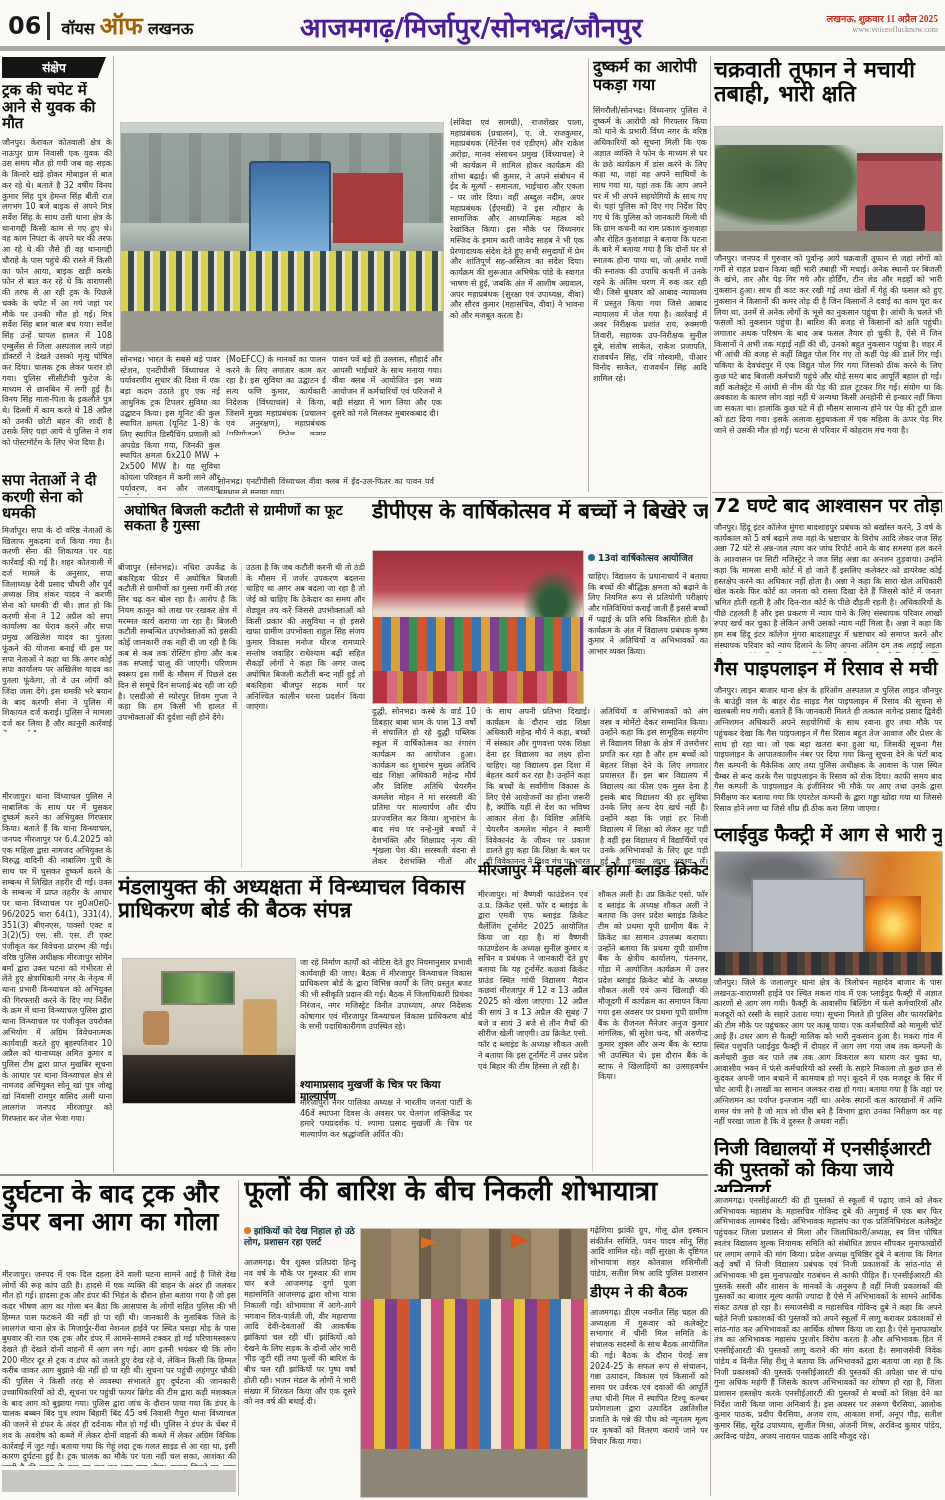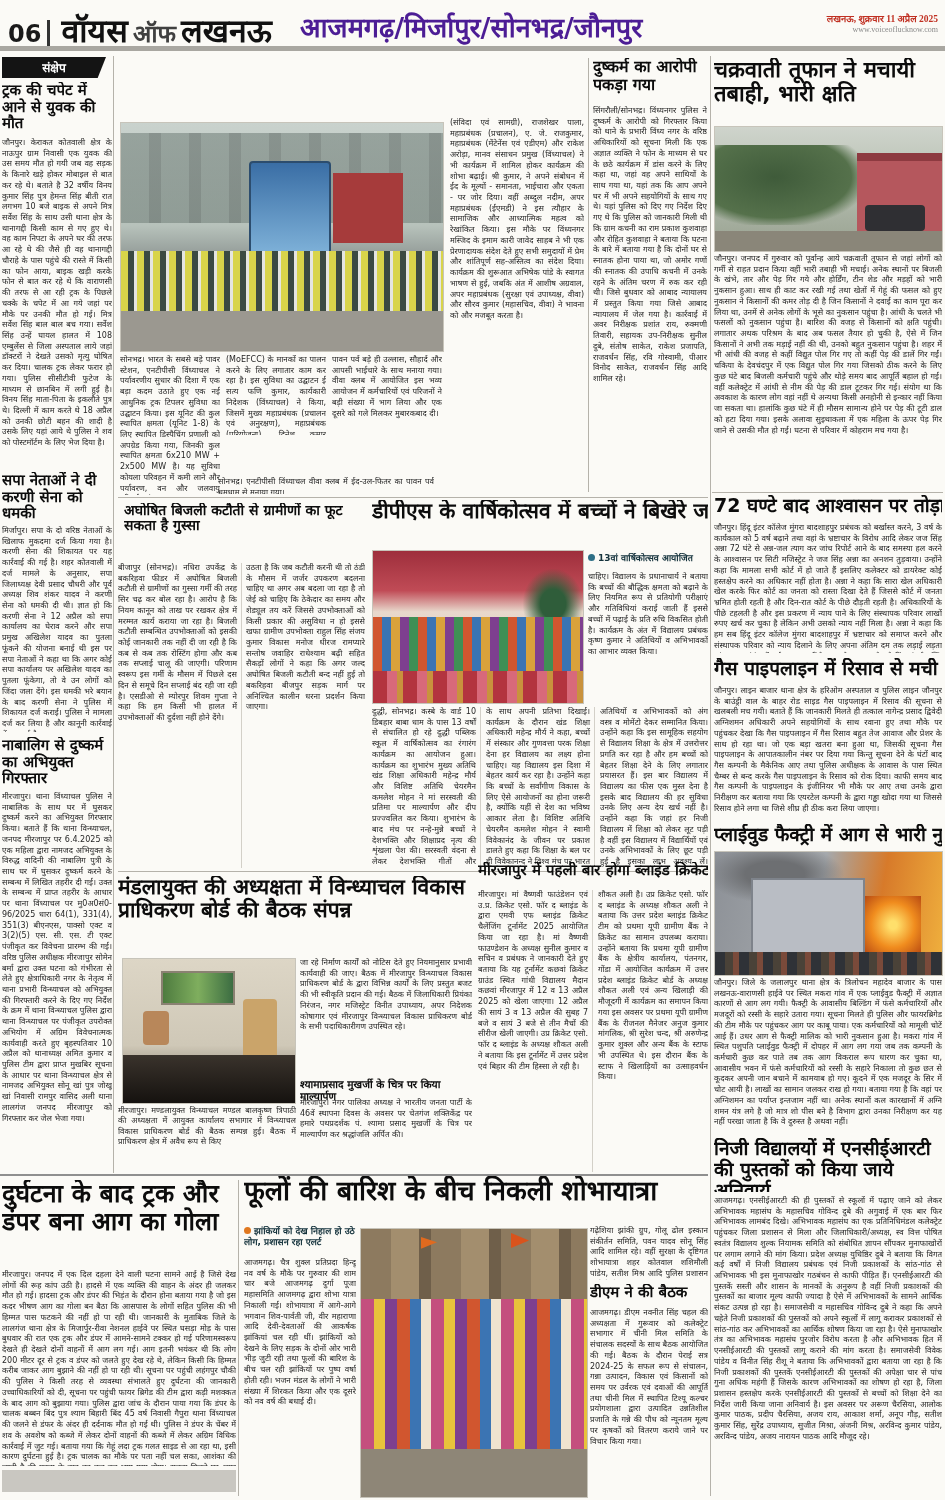--- a/index.html
+++ b/index.html
@@ -6,22 +6,22 @@
   #page{position:relative;width:945px;height:1500px;background:#fbfaf6;overflow:hidden;
         font-family:"DejaVu Sans","Liberation Sans",sans-serif;color:#1c1c1c;}
   .abs{position:absolute;}
   .hl{font-weight:bold;color:#0c0c0c;line-height:1.1;overflow:hidden;}
   .body-txt{font-size:8px;line-height:1.34;text-align:justify;color:#262626;overflow:hidden;
             word-break:break-word;}
   .rule-h{background:#8f8f8f;height:2px;}
   .rule-v{background:#b5b2aa;width:1px;}
   .photo{overflow:hidden;border:1px solid #c7c4ba;}
   .pg-no{font-size:24px;font-weight:bold;color:#1a1a1a;border-right:3px solid #333;padding-right:6px;}
-  .paper-w1,.paper-w3{font-size:32px;font-weight:bold;color:#111;}
-  .paper-w2{font-size:24px;font-weight:bold;color:#404040;}
+  .paper-w1,.paper-w3{font-size:16px;font-weight:bold;color:#111;}
+  .paper-w2{font-size:24px;font-weight:bold;color:#a16207;}
   .region{font-size:27px;font-weight:bold;color:#4c1d95;text-align:left;white-space:nowrap;overflow:hidden;}
   .dateline{font-size:9.5px;font-weight:bold;color:#c03022;text-align:right;}
   .website{font-size:8px;color:#8a8a8a;text-align:right;text-decoration:none;display:block;}
   .sankshep{background:#141414;color:#fff;font-weight:bold;font-size:12px;text-align:center;
             padding:2px 0;clip-path:polygon(0 0,100% 0,92% 100%,0 100%);}
   .bullet{font-size:9px;font-weight:bold;color:#14323c;line-height:1.25;overflow:hidden;}
   .dot-o{display:inline-block;width:7px;height:7px;border-radius:50%;background:#e07820;margin-right:3px;}
   .dot-b{display:inline-block;width:7px;height:7px;border-radius:50%;background:#2e6f86;margin-right:3px;}
   .cap{font-size:8px;line-height:1.3;text-align:justify;color:#262626;overflow:hidden;}
   .subhead{font-weight:bold;font-size:11px;color:#0c0c0c;text-align:center;line-height:1.15;overflow:hidden;}
@@ -47,21 +47,20 @@
 
   <div class="abs rule-v" style="left:113px;top:56px;height:1117px;"></div>
   <div class="abs sankshep" style="left:2px;top:57px;width:104px;">संक्षेप</div>
 
   <div class="abs hl" style="left:2px;top:82px;width:110px;height:52px;font-size:15px;">ट्रक की चपेट में आने से युवक की मौत</div>
   <div class="abs body-txt" style="left:2px;top:138px;width:110px;height:330px;">जौनपुर। केराकत कोतवाली क्षेत्र के नाऊपुर ग्राम निवासी एक युवक की उस समय मौत हो गयी जब वह सड़क के किनारे खड़े होकर मोबाइल से बात कर रहे थे। बताते है 32 वर्षीय विनय कुमार सिंह पुत्र हेमन्त सिंह बीती रात लगभग 10 बजे बाइक से अपने मित्र सर्वेश सिंह के साथ उसी थाना क्षेत्र के थानागद्दी किसी काम से गए हुए थे। वह काम निपटा के अपने घर की तरफ आ रहे थे की जैसे ही वह थानागद्दी चौराहे के पास पहुंचे की रास्ते में किसी का फोन आया, बाइक खड़ी करके फोन से बात कर रहे थे कि वाराणसी की तरफ से आ रही ट्रक के पिछले चक्के के चपेट में आ गये जहां पर मौके पर उनकी मौत हो गई। मित्र सर्वेश सिंह बाल बाल बच गया। सर्वेश सिंह उन्हें घायल हालत में 108 एम्बुलेंस से जिला अस्पताल लाये जहां डॉक्टरों ने देखते उसको मृत्यु घोषित कर दिया। चालक ट्रक लेकर फरार हो गया। पुलिस सीसीटीवी फुटेज के माध्यम से छानबिन में लगी हुई है। विनय सिंह माता-पिता के इकलौते पुत्र थे। दिल्ली में काम करते थे 18 अप्रैल को उनकी छोटी बहन की शादी है उसके लिए यहां आये थे पुलिस ने शव को पोस्टमॉर्टम के लिए भेज दिया है।</div>
 
   <div class="abs hl" style="left:2px;top:472px;width:110px;height:50px;font-size:15px;">सपा नेताओं ने दी करणी सेना को धमकी</div>
   <div class="abs body-txt" style="left:2px;top:526px;width:110px;height:206px;">मिर्जापुर। सपा के दो वरिष्ठ नेताओं के खिलाफ मुकदमा दर्ज किया गया है। करणी सेना की शिकायत पर यह कार्रवाई की गई है। शहर कोतवाली में दर्ज मामले के अनुसार, सपा जिलाध्यक्ष देवी प्रसाद चौधरी और पूर्व अध्यक्ष शिव शंकर यादव ने करणी सेना को धमकी दी थी। ज्ञात हो कि करणी सेना ने 12 अप्रैल को सपा कार्यालय का घेराव करने और सपा प्रमुख अखिलेश यादव का पुतला फूंकने की योजना बनाई थी इस पर सपा नेताओं ने कहा था कि अगर कोई सपा कार्यालय पर अखिलेश यादव का पुतला फूंकेगा, तो वे उन लोगों को जिंदा जला देंगे। इस धमकी भरे बयान के बाद करणी सेना ने पुलिस में शिकायत दर्ज कराई। पुलिस ने मामला दर्ज कर लिया है और कानूनी कार्रवाई में जुट गई है।</div>
 
-  <div class="abs hl" style="left:2px;top:737px;width:110px;height:52px;font-size:15px;">नाबालिग से दुष्कर्म का अभियुक्त गिरफ्तार</div>
   <div class="abs body-txt" style="left:2px;top:792px;width:110px;height:378px;">मीरजापुर। थाना विंध्याचल पुलिस ने नाबालिक के साथ घर में घुसकर दुष्कर्म करने का अभियुक्त गिरफ्तार किया। बताते हैं कि थाना विन्ध्याचल, जनपद मीरजापुर पर 6.4.2025 को एक महिला द्वारा नामजद अभियुक्त के विरुद्ध वादिनी की नाबालिग पुत्री के साथ घर में घुसकर दुष्कर्म करने के सम्बन्ध में लिखित तहरीर दी गई। उक्त के सम्बन्ध में प्राप्त तहरीर के आधार पर थाना विंध्याचल पर मु0अ0सं0-96/2025 धारा 64(1), 331(4), 351(3) बीएनएस, पाक्सो एक्ट व 3(2)(5) एस. सी. एस. टी एक्ट पंजीकृत कर विवेचना प्रारम्भ की गई। वरिष्ठ पुलिस अधीक्षक मीरजापुर सोमेन बर्मा द्वारा उक्त घटना को गंभीरता से लेते हुए क्षेत्राधिकारी नगर के नेतृत्व में थाना प्रभारी विन्ध्याचल को अभियुक्त की गिरफ्तारी करने के दिए गए निर्देश के क्रम में थाना विन्ध्याचल पुलिस द्वारा थाना विन्ध्याचल पर पंजीकृत उपरोक्त अभियोग में अग्रिम विवेचनात्मक कार्यवाही करते हुए बृहस्पतिवार 10 अप्रैल को थानाध्यक्ष अमित कुमार व पुलिस टीम द्वारा प्राप्त मुखबिर सूचना के आधार पर थाना विन्ध्याचल क्षेत्र से नामजद अभियुक्त सोनू खां पुत्र जोखू खां निवासी रामपुर वासिद अली थाना लालगंज जनपद मीरजापुर को गिरफ्तार कर जेल भेजा गया।</div>
 
 
   <div class="abs photo" style="left:120px;top:122px;width:322px;height:228px;background:linear-gradient(#c9d2cd 0%,#b7c2bb 45%,#8e9693 60%,#a7a8a2 100%);">
     <div class="abs" style="left:0;top:10px;width:100%;height:90px;background:repeating-linear-gradient(90deg,#6f7d77 0 28px,#55605c 28px 40px);opacity:.55;"></div>
     <div class="abs" style="left:128px;top:38px;width:78px;height:92px;background:linear-gradient(#3a6ea5,#7fb2d9);border:2px solid #2c4d6e;border-radius:4px;"></div>
     <div class="abs" style="left:212px;top:50px;width:70px;height:70px;background:#a63b3b;"></div>
     <div class="abs" style="left:0;top:128px;width:100%;height:62px;background:repeating-linear-gradient(90deg,#d8d44a 0 7px,#3b4a42 7px 13px,#e5e5e0 13px 16px);"></div>
     <div class="abs" style="left:0;top:188px;width:100%;height:40px;background:#9b9890;"></div>
   </div>
@@ -111,34 +110,33 @@
   <div class="abs body-txt" style="left:118px;top:563px;width:119px;height:305px;border-right:1px solid #d3d0c8;padding-right:4px;">बीजापुर (सोनभद्र)। नधिरा उपकेंद्र के बकरिहवा फीडर में अघोषित बिजली कटौती से ग्रामीणों का गुस्सा गर्मी की तरह सिर चढ़ कर बोल रहा है। आरोप है कि नियम कानून को ताख पर रखकर क्षेत्र में मरम्मत कार्य कराया जा रहा है। बिजली कटौती सम्बन्धित उपभोक्ताओं को इसकी कोई जानकारी तक नहीं दी जा रही है कि कब से कब तक रोस्टिंग होगा और कब तक सप्लाई चालू की जाएगी। परिणाम स्वरूप इस गर्मी के मौसम में पिछले दस दिन से समूचे दिन सप्लाई बंद रही जा रही है। एसडीओ से म्योरपुर शिवम गुप्ता ने कहा कि हम किसी भी हालत में उपभोक्ताओं की दुर्दशा नहीं होने देंगे।</div>
   <div class="abs body-txt" style="left:246px;top:563px;width:119px;height:305px;">उठता है कि जब कटौती करनी थी तो ठंडी के मौसम में जर्जर उपकरण बदलना चाहिए था अगर अब बदला जा रहा है तो जेई को चाहिए कि ठेकेदार का समय और शेड्यूल तय करें जिससे उपभोक्ताओं को किसी प्रकार की असुविधा न हो इससे खफा ग्रामीण उपभोक्ता राहुल सिंह संजय कुमार विकास मनोज धीरज रामप्यारे सन्तोष जवाहिर राधेश्याम बढ़ी सहित सैकड़ों लोगों ने कहा कि अगर जल्द अघोषित बिजली कटौती बन्द नहीं हुई तो बकरिहवा बीजपुर सड़क मार्ग पर अनिश्चित कालीन धरना प्रदर्शन किया जाएगा।</div>
 
   <div class="abs hl" style="left:372px;top:500px;width:336px;height:30px;font-size:21px;white-space:nowrap;">डीपीएस के वार्षिकोत्सव में बच्चों ने बिखेरे जलवे</div>
   <div class="abs photo" style="left:372px;top:550px;width:210px;height:152px;background:linear-gradient(#9e2f3c 0%,#c04b56 26%,#e8d8cc 40%,#d9cabc 100%);">
     <div class="abs" style="left:150px;top:18px;width:60px;height:70px;background:radial-gradient(#2f5d3a 30%,transparent 72%);"></div>
     <div class="abs" style="left:0;top:66px;width:100%;height:56px;background:repeating-linear-gradient(90deg,#d1562f 0 9px,#3b74b3 9px 18px,#d9a23b 18px 27px,#7e3f8f 27px 36px,#3f8f55 36px 45px);"></div>
     <div class="abs" style="left:0;top:120px;width:100%;height:32px;background:repeating-linear-gradient(90deg,#b3343f 0 14px,#d8697a 14px 24px,#c9923d 24px 30px);"></div>
   </div>
   <div class="abs bullet" style="left:588px;top:553px;width:120px;height:14px;"><span class="dot-b"></span><span>13वां वार्षिकोत्सव आयोजित</span></div>
-  <div class="abs body-txt" style="left:588px;top:572px;width:120px;height:130px;">चाहिए। विद्यालय के प्रधानाचार्य ने बताया कि बच्चों की बौद्धिक क्षमता को बढ़ाने के लिए नियमित रूप से प्रतियोगी परीक्षाएं और गतिविधियां कराई जाती हैं इससे बच्चों में पढ़ाई के प्रति रुचि विकसित होती है। कार्यक्रम के अंत में विद्यालय प्रबंधक कृष्ण कुमार ने अतिथियों व अभिभावकों का आभार व्यक्त किया।</div>
+  <div class="abs body-txt" style="left:588px;top:572px;width:120px;height:130px;font-family:Liberation Serif, serif;">चाहिए। विद्यालय के प्रधानाचार्य ने बताया कि बच्चों की बौद्धिक क्षमता को बढ़ाने के लिए नियमित रूप से प्रतियोगी परीक्षाएं और गतिविधियां कराई जाती हैं इससे बच्चों में पढ़ाई के प्रति रुचि विकसित होती है। कार्यक्रम के अंत में विद्यालय प्रबंधक कृष्ण कुमार ने अतिथियों व अभिभावकों का आभार व्यक्त किया।</div>
   <div class="abs body-txt" style="left:372px;top:707px;width:104px;height:160px;border-right:1px solid #d3d0c8;padding-right:4px;">दुद्धी, सोनभद्र। कस्बे के वार्ड 10 डिबहार बाबा धाम के पास 13 वर्षों से संचालित हो रहे दुद्धी पब्लिक स्कूल में वार्षिकोत्सव का रंगारंग कार्यक्रम का आयोजन हुआ। कार्यक्रम का शुभारंभ मुख्य अतिथि खंड शिक्षा अधिकारी महेन्द्र मौर्य और विशिष्ट अतिथि चेयरमैन कमलेश मोहन ने मां सरस्वती की प्रतिमा पर माल्यार्पण और दीप प्रज्ज्वलित कर किया। शुभारंभ के बाद मंच पर नन्हे-मुन्ने बच्चों ने देशभक्ति और शिक्षाप्रद नृत्य की शृंखला पेश की। सरस्वती वंदना से लेकर देशभक्ति गीतों और सांस्कृतिक प्रस्तुतियों ने दर्शकों का मन मोह लिया। तालियों की गड़गड़ाहट के बीच बच्चों ने मंच पर आत्मविश्वास</div>
   <div class="abs body-txt" style="left:486px;top:707px;width:104px;height:160px;border-right:1px solid #d3d0c8;padding-right:4px;">के साथ अपनी प्रतिभा दिखाई। कार्यक्रम के दौरान खंड शिक्षा अधिकारी महेन्द्र मौर्य ने कहा, बच्चों में संस्कार और गुणवत्ता परक शिक्षा देना हर विद्यालय का लक्ष्य होना चाहिए। यह विद्यालय इस दिशा में बेहतर कार्य कर रहा है। उन्होंने कहा कि बच्चों के सर्वांगीण विकास के लिए ऐसे आयोजनों का होना जरूरी है, क्योंकि यहीं से देश का भविष्य आकार लेता है। विशिष्ट अतिथि चेयरमैन कमलेश मोहन ने स्वामी विवेकानंद के जीवन पर प्रकाश डालते हुए कहा कि शिक्षा के बल पर ही विवेकानन्द ने विश्व मंच पर भारत का गौरव बढ़ाया। आज के छात्रों को भी लक्ष्य तय कर उसी निष्ठा से आगे बढ़ना</div>
   <div class="abs body-txt" style="left:600px;top:707px;width:108px;height:160px;">अतिथियों व अभिभावकों को अंग वस्त्र व मोमेंटो देकर सम्मानित किया। उन्होंने कहा कि इस सामूहिक सहयोग से विद्यालय शिक्षा के क्षेत्र में उत्तरोत्तर प्रगति कर रहा है और हम बच्चों को बेहतर शिक्षा देने के लिए लगातार प्रयासरत हैं। इस बार विद्यालय में विद्यालय का फीस एक मुस्त देना है इसके बाद विद्यालय की हर सुविधा उनके लिए अन्य देय खर्च नहीं है। उन्होंने कहा कि जहां हर निजी विद्यालय में शिक्षा को लेकर लूट पड़ी है वहीं इस विद्यालय में विद्यार्थियों एवं उनके अभिभावकों के लिए छूट पड़ी हुई है इसका लाभ अवश्य लें। कार्यक्रम का संचालन राजेश श्रीवास्तव ने किया।</div>
 
   <div class="abs rule-h" style="left:118px;top:871px;width:590px;height:1px;background:#b5b2aa;"></div>
   <div class="abs hl" style="left:118px;top:876px;width:354px;height:74px;font-size:21px;">मंडलायुक्त की अध्यक्षता में विन्ध्याचल विकास प्राधिकरण बोर्ड की बैठक संपन्न</div>
   <div class="abs photo" style="left:122px;top:958px;width:172px;height:144px;background:linear-gradient(#ddd6c6 0%,#cfc8b7 60%,#6b5f52 100%);">
     <div class="abs" style="left:38px;top:12px;width:70px;height:30px;background:linear-gradient(90deg,#4e7b3f,#7fae5e,#3c6d42);border:2px solid #8a8172;"></div>
     <div class="abs" style="left:120px;top:40px;width:34px;height:60px;background:#caa46a;border-radius:4px 4px 0 0;"></div>
     <div class="abs" style="left:20px;top:52px;width:26px;height:34px;background:#b8875a;border-radius:4px;"></div>
     <div class="abs" style="left:0;top:96px;width:100%;height:48px;background:linear-gradient(#3a332c,#15120f);"></div>
   </div>
-  <div class="abs cap" style="left:118px;top:1106px;width:178px;height:66px;">मीरजापुर। मण्डलायुक्त विन्ध्याचल मण्डल बालकृष्ण त्रिपाठी की अध्यक्षता में आयुक्त कार्यालय सभागार में विन्ध्याचल विकास प्राधिकरण बोर्ड की बैठक सम्पन्न हुई। बैठक में प्राधिकरण क्षेत्र में अवैध रूप से किए</div>
   <div class="abs body-txt" style="left:300px;top:958px;width:172px;height:108px;">जा रहे निर्माण कार्यों को नोटिस देते हुए नियमानुसार प्रभावी कार्यवाही की जाए। बैठक में मीरजापुर विन्ध्याचल विकास प्राधिकरण बोर्ड के द्वारा विभिन्न कार्यों के लिए प्रस्तुत बजट की भी स्वीकृति प्रदान की गई। बैठक में जिलाधिकारी प्रियंका निरंजन, नगर मजिस्ट्रेट विनीत उपाध्याय, अपर निदेशक कोषागार एवं मीरजापुर विन्ध्याचल विकास प्राधिकरण बोर्ड के सभी पदाधिकारीगण उपस्थित रहे।</div>
   <div class="abs subhead" style="left:300px;top:1068px;width:172px;height:28px;text-align:left;font-size:10.5px;margin-top:10px;">श्यामाप्रसाद मुखर्जी के चित्र पर किया माल्यार्पण</div>
   <div class="abs body-txt" style="left:300px;top:1098px;width:172px;height:74px;">मीरजापुर। नगर पालिका अध्यक्ष ने भारतीय जनता पार्टी के 46वें स्थापना दिवस के अवसर पर चेतगंज शक्तिकेंद्र पर हमारे पथप्रदर्शक पं. श्यामा प्रसाद मुखर्जी के चित्र पर माल्यार्पण कर श्रद्धांजलि अर्पित की।</div>
 
   <div class="abs hl" style="left:478px;top:862px;width:230px;height:22px;font-size:15px;white-space:nowrap;">मीरजापुर में पहली बार होगा ब्लाइंड क्रिकेट टूर्नामेंट</div>
   <div class="abs body-txt" style="left:478px;top:890px;width:110px;height:282px;border-right:1px solid #d3d0c8;padding-right:4px;">मीरजापुर। मां वैष्णवी फाउंडेशन एवं उ.प्र. क्रिकेट एसो. फॉर द ब्लाइंड के द्वारा एमवी एफ ब्लाइंड क्रिकेट चैलेंजिंग टूर्नामेंट 2025 आयोजित किया जा रहा है। मां वैष्णवी फाउण्डेशन के अध्यक्ष सुनील कुमार व सचिन व प्रबंधक ने जानकारी देते हुए बताया कि यह टूर्नामेंट कछवां क्रिकेट ग्राउंड स्थित गांधी विद्यालय मैदान कछवां मीरजापुर में 12 व 13 अप्रैल 2025 को खेला जाएगा। 12 अप्रैल की सायं 3 व 13 अप्रैल की सुबह 7 बजे व सायं 3 बजे से तीन मैचों की सीरीज खेली जाएगी। उप्र क्रिकेट एसो. फॉर द ब्लाइंड के अध्यक्ष शौकत अली ने बताया कि इस टूर्नामेंट में उत्तर प्रदेश एवं बिहार की टीम हिस्सा ले रही है।</div>
   <div class="abs body-txt" style="left:598px;top:890px;width:110px;height:282px;">शौकत अली है। उप्र क्रिकेट एसो. फॉर द ब्लाइंड के अध्यक्ष शौकत अली ने बताया कि उत्तर प्रदेश ब्लाइंड क्रिकेट टीम को प्रथमा यूपी ग्रामीण बैंक ने क्रिकेट का सामान उपलब्ध कराया। उन्होंने बताया कि प्रथमा यूपी ग्रामीण बैंक के क्षेत्रीय कार्यालय, पंतनगर, गोंडा में आयोजित कार्यक्रम में उत्तर प्रदेश ब्लाइंड क्रिकेट बोर्ड के अध्यक्ष शौकत अली एवं अन्य खिलाड़ी की मौजूदगी में कार्यक्रम का समापन किया गया इस अवसर पर प्रथमा यूपी ग्रामीण बैंक के रीजनल मैनेजर अनुज कुमार मांगलिक, श्री सुरेश चन्द, श्री अरुणेन्द्र कुमार शुक्ल और अन्य बैंक के स्टाफ भी उपस्थित थे। इस दौरान बैंक के स्टाफ ने खिलाड़ियों का उत्साहवर्धन किया।</div>
 
   <div class="abs rule-h" style="left:0px;top:1174px;width:708px;height:2px;background:#8f8f8f;"></div>
 

